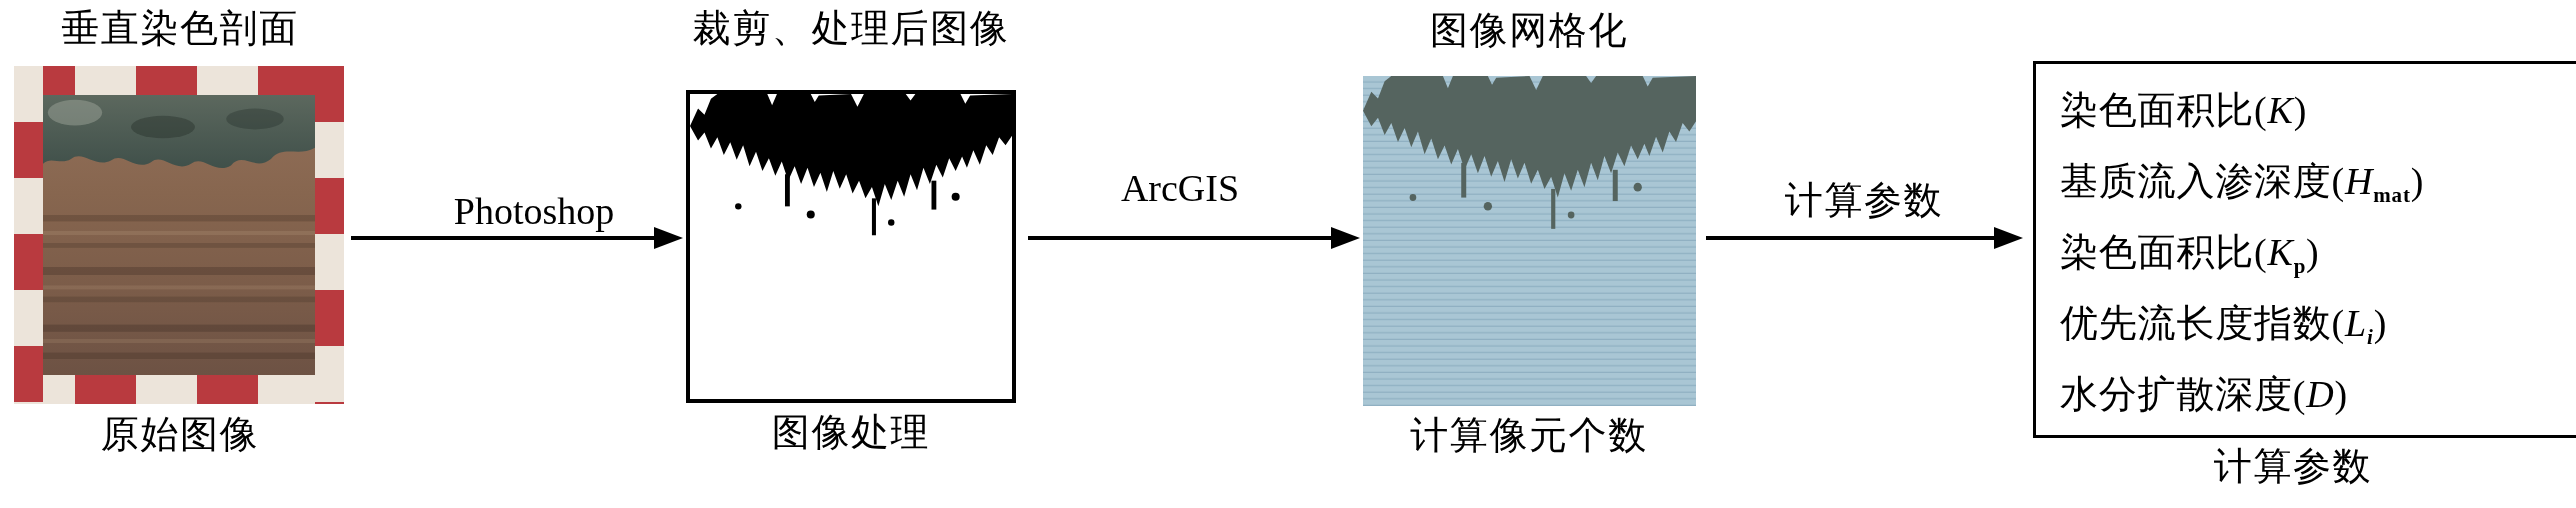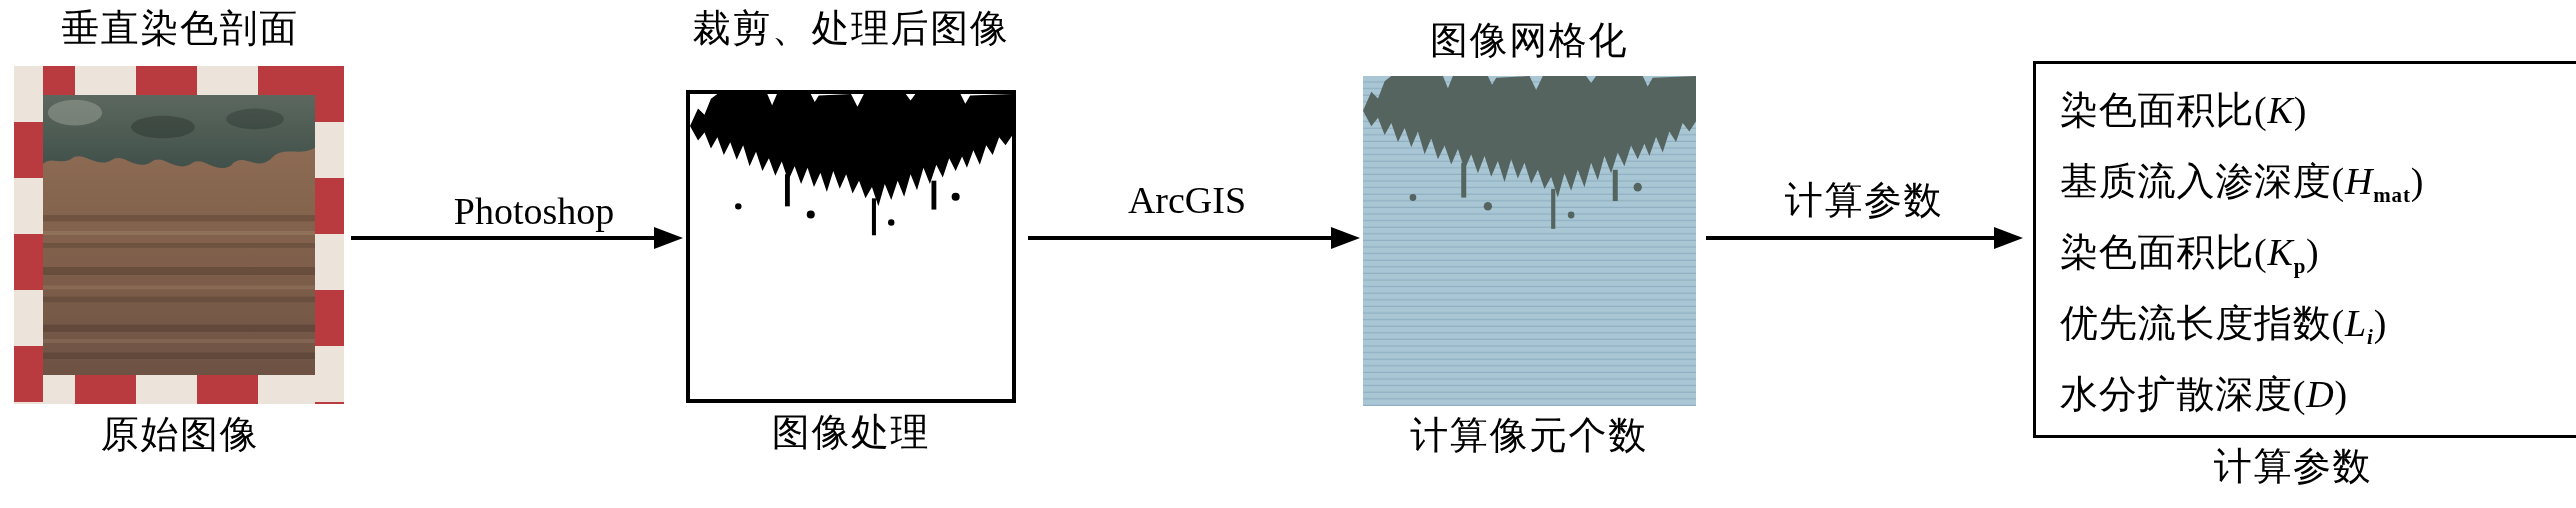--- a/index.html
+++ b/index.html
@@ -160,27 +160,27 @@
       <rect x="300" y="108" width="6" height="36" fill="#000000"></rect>
       <circle cx="60" cy="140" r="4" fill="#000000"></circle>
       <circle cx="150" cy="150" r="5" fill="#000000"></circle>
       <circle cx="250" cy="160" r="4" fill="#000000"></circle>
       <circle cx="330" cy="128" r="5" fill="#000000"></circle>
     </svg>
   </div>
 
   <div class="label" style="left:851px; top:410px;">图像处理</div>
 
-  <div class="label latin-label" style="left:1180px; top:178px;margin-left:7px;">ArcGIS</div>
+  <div class="label latin-label" style="left:1180px; top:166px;">ArcGIS</div>
   <div class="arrow" style="left:1028px; top:223px; width:332px;">
     <div class="arrow-line"></div>
     <div class="arrow-head"></div>
   </div>
 
-  <div class="label" style="left:1529px; top:18px;">图像网格化</div>
+  <div class="label" style="left:1529px; top:8px;">图像网格化</div>
 
   <div class="gridimg" style="left:1363px; top:76px; width:333px; height:330px;">
     <svg viewBox="0 0 400 380" preserveAspectRatio="none" aria-hidden="true">
       <defs>
         <pattern id="gridrows" width="8" height="7.6" patternUnits="userSpaceOnUse">
           <rect width="8" height="7.6" fill="#a9c6d4"></rect>
           <rect y="6.2" width="8" height="1.4" fill="#8fb0c2"></rect>
         </pattern>
       </defs>
       <rect x="0" y="0" width="400" height="380" fill="url(#gridrows)"></rect>

